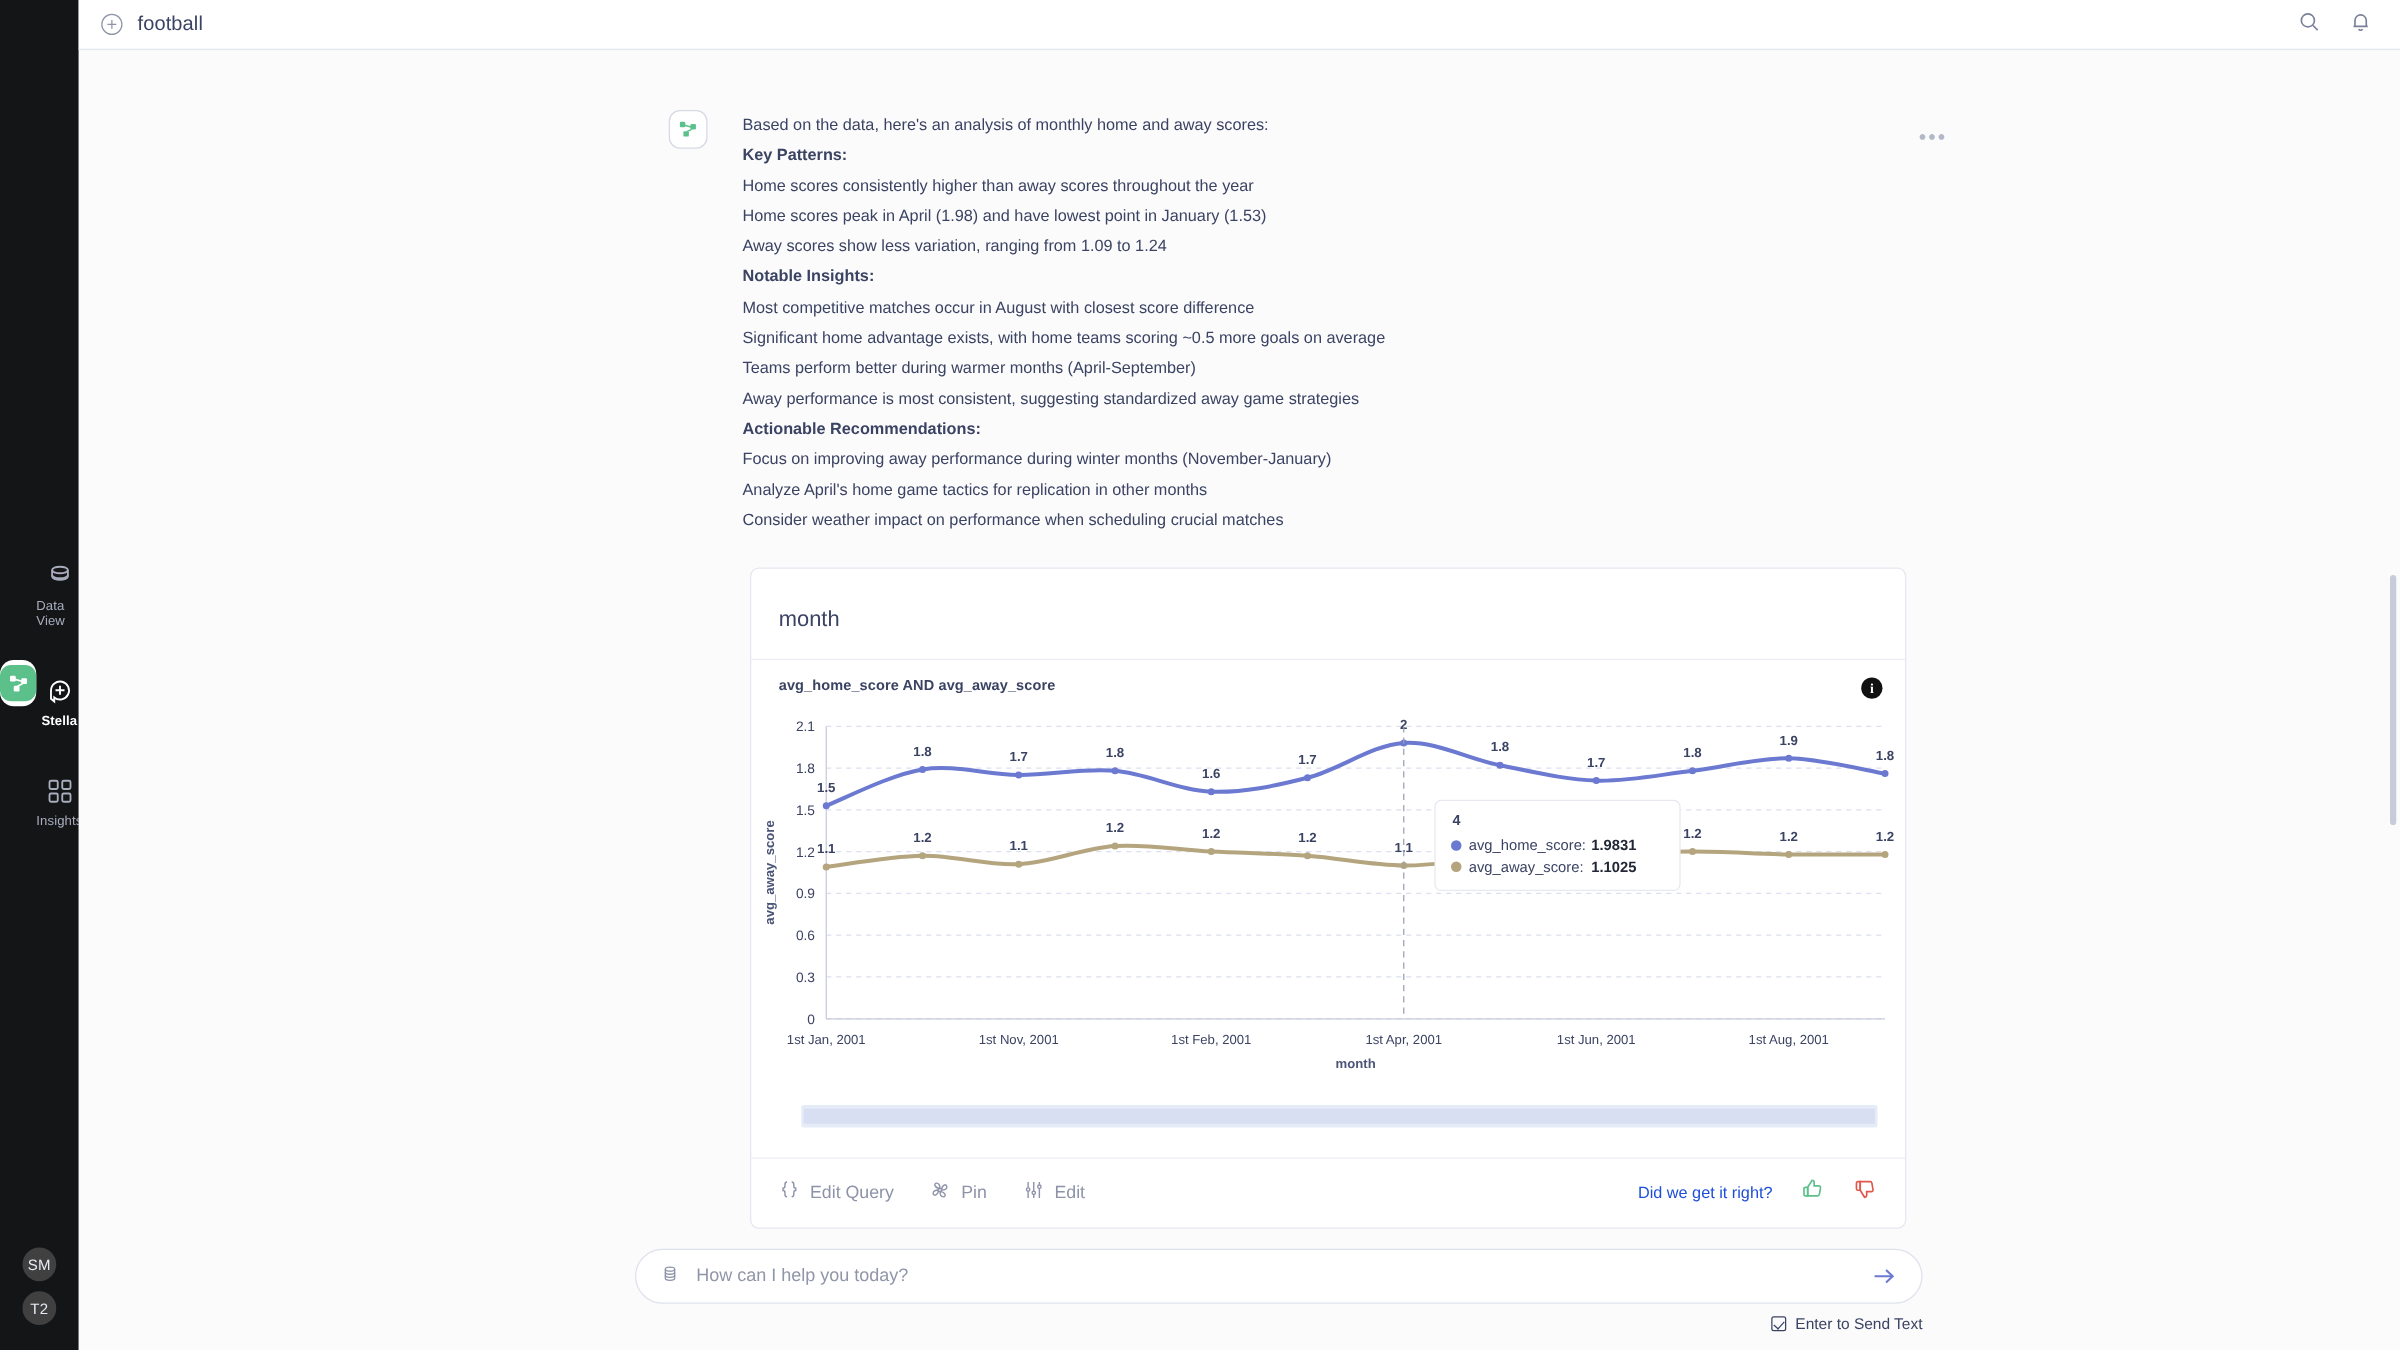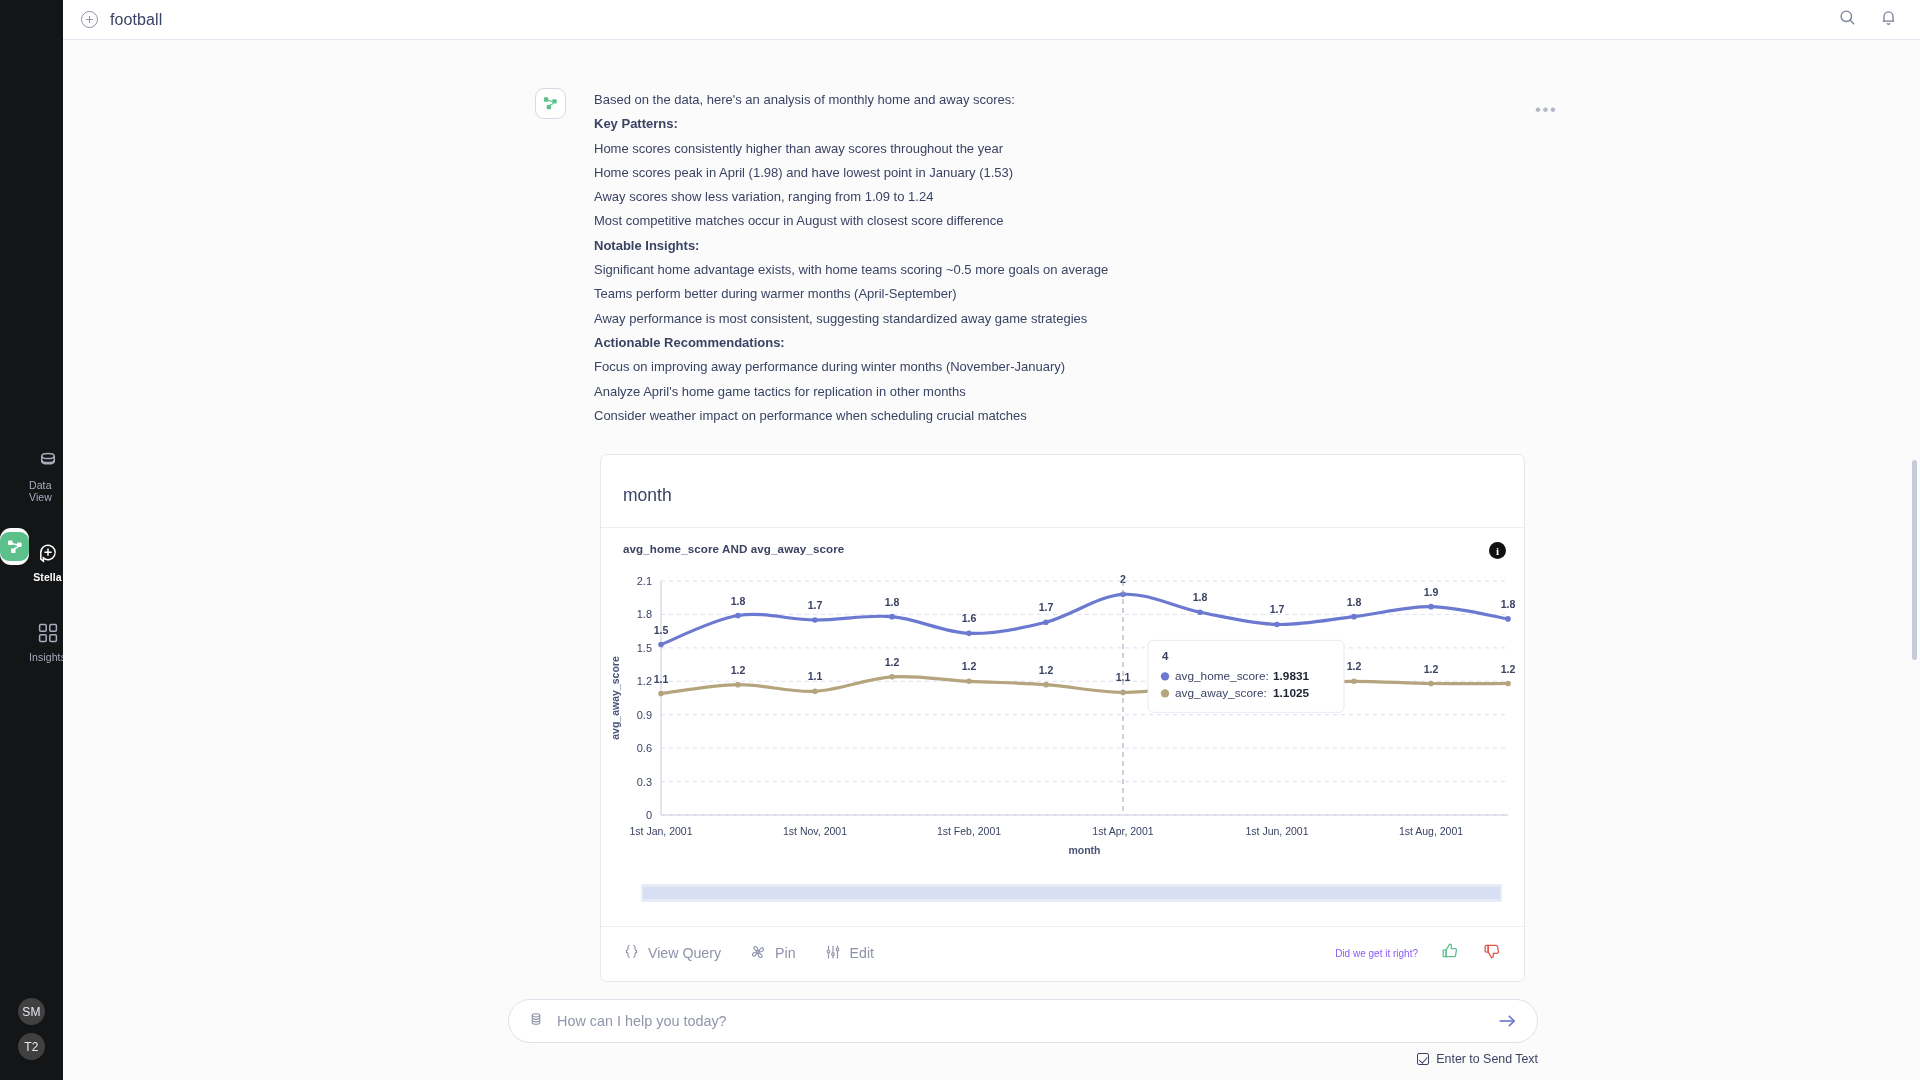--- a/index.html
+++ b/index.html
@@ -148,21 +148,21 @@
     padding: 14px 22px 16px 22px;
     border-top: 1px solid #eceef4;
     margin-top: 24px;
   }
   .foot-action {
     display: flex; align-items: center; gap: 8px;
     margin-right: 28px; cursor: pointer;
     color: #8d93a8; font-size: 14.2px;
   }
   .foot-right { margin-left: auto; display: flex; align-items: center; gap: 22px; }
-  .foot-question { font-size: 10px; color: #8b5cf6; }
+  .foot-question { font-size: 13px; color: #1d4ed8; }
 
   
   .composer-area {
     position: absolute; left: 63px; right: 0; bottom: 0;
     height: 88px; background: #fbfbfc;
     display: flex; flex-direction: column; align-items: center;
   }
   .composer {
     margin-top: 7px;
     width: 1030px; height: 44px;
@@ -300,22 +300,22 @@
               <rect x="5" y="10.5" width="4.6" height="4.6" rx="1" fill="#5cc08b"></rect>
               <path d="M6 5.5 L11.5 7 M8 11 L12 9" stroke="#5cc08b" stroke-width="1.2" fill="none"></path>
             </svg>
           </div>
           <div class="msg-body">
             <div class="msg-line">Based on the data, here's an analysis of monthly home and away scores:</div>
             <div class="msg-line bold">Key Patterns:</div>
             <div class="msg-line">Home scores consistently higher than away scores throughout the year</div>
             <div class="msg-line">Home scores peak in April (1.98) and have lowest point in January (1.53)</div>
             <div class="msg-line">Away scores show less variation, ranging from 1.09 to 1.24</div>
+            <div class="msg-line bold">Notable Insights:</div>
             <div class="msg-line">Most competitive matches occur in August with closest score difference</div>
-            <div class="msg-line bold">Notable Insights:</div>
             <div class="msg-line">Significant home advantage exists, with home teams scoring ~0.5 more goals on average</div>
             <div class="msg-line">Teams perform better during warmer months (April-September)</div>
             <div class="msg-line">Away performance is most consistent, suggesting standardized away game strategies</div>
             <div class="msg-line bold">Actionable Recommendations:</div>
             <div class="msg-line">Focus on improving away performance during winter months (November-January)</div>
             <div class="msg-line">Analyze April's home game tactics for replication in other months</div>
             <div class="msg-line">Consider weather impact on performance when scheduling crucial matches</div>
           </div>
           <div class="msg-menu">•••</div>
         </div>
@@ -426,21 +426,21 @@
           </div>
 
           <div class="card-foot">
             <div class="foot-action">
               <span>
                 <svg width="17" height="17" viewBox="0 0 24 24" fill="none" stroke="#8d93a8" stroke-width="1.6">
                   <path d="M9.4 3.6c-2 0-2.4 1-2.4 2.6v2.4c0 1.4-.8 2.1-2.2 2.1v2.6c1.4 0 2.2.7 2.2 2.1v2.4c0 1.6.4 2.6 2.4 2.6"></path>
                   <path d="M14.6 3.6c2 0 2.4 1 2.4 2.6v2.4c0 1.4.8 2.1 2.2 2.1v2.6c-1.4 0-2.2.7-2.2 2.1v2.4c0 1.6-.4 2.6-2.4 2.6"></path>
                 </svg>
               </span>
-              <span>View Query</span>
+              <span>Edit Query</span>
             </div>
 
             <div class="foot-action">
               <span>
                 <svg width="18" height="18" viewBox="0 0 24 24" fill="none" stroke="#8d93a8" stroke-width="1.5">
                   <circle cx="12" cy="12" r="1.7"></circle>
                   <path d="M12 10.3c0-3.2-1.3-5.6-3.6-5.6-1.6 0-2.4 1.4-1.6 2.9.9 1.7 2.9 2.7 5.2 2.7z"></path>
                   <path d="M13.7 12c3.2 0 5.6-1.3 5.6-3.6 0-1.6-1.4-2.4-2.9-1.6-1.7.9-2.7 2.9-2.7 5.2z"></path>
                   <path d="M12 13.7c0 3.2 1.3 5.6 3.6 5.6 1.6 0 2.4-1.4 1.6-2.9-.9-1.7-2.9-2.7-5.2-2.7z"></path>
                   <path d="M10.3 12c-3.2 0-5.6 1.3-5.6 3.6 0 1.6 1.4 2.4 2.9 1.6 1.7-.9 2.7-2.9 2.7-5.2z"></path>

